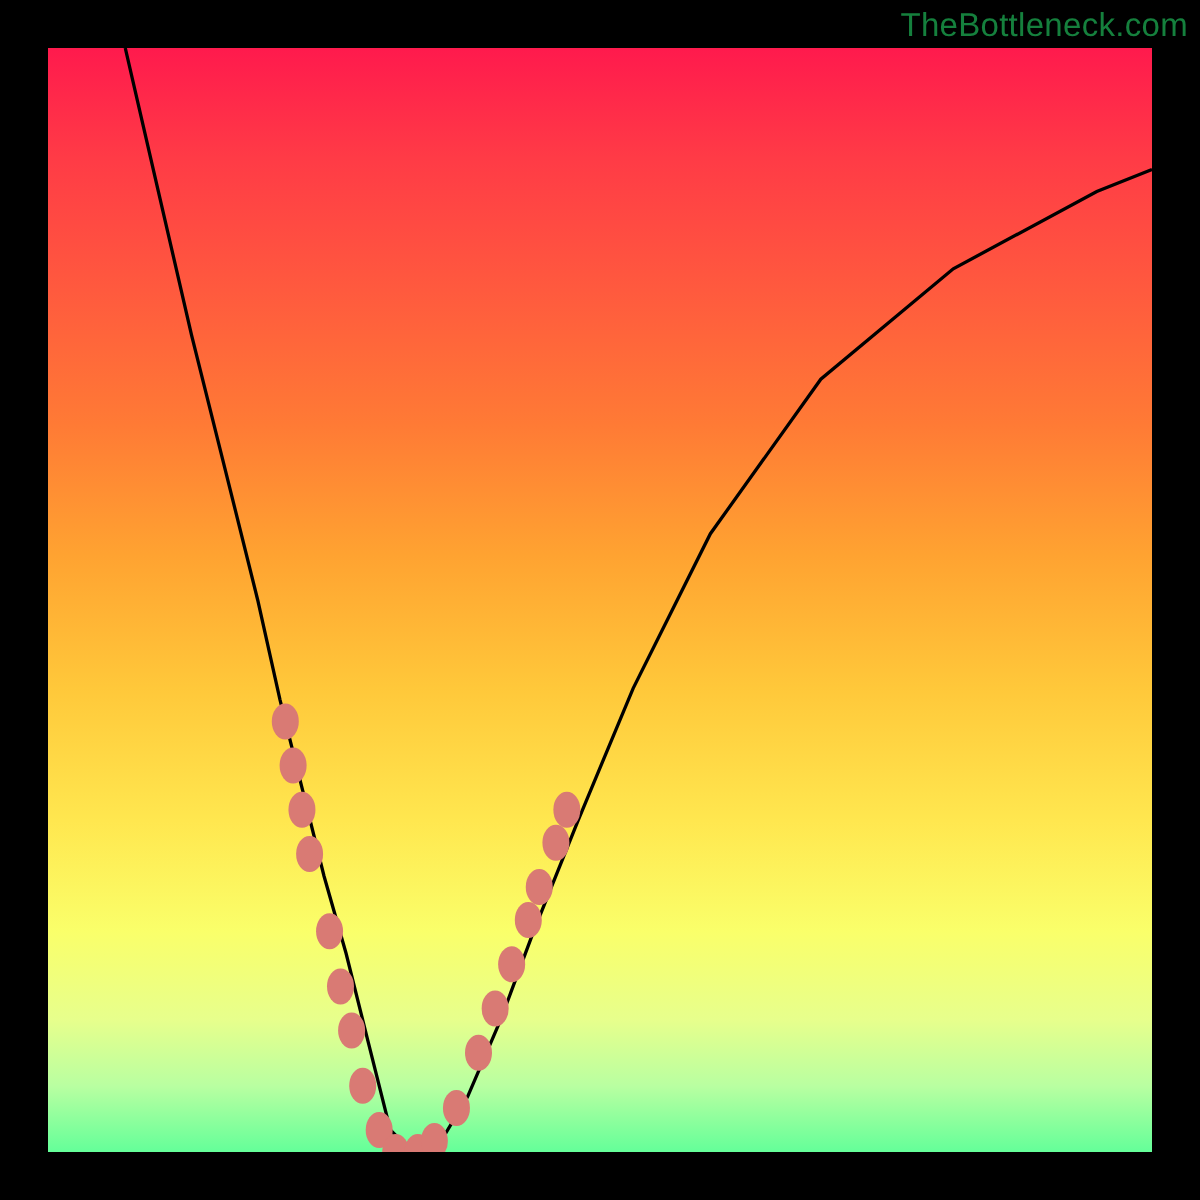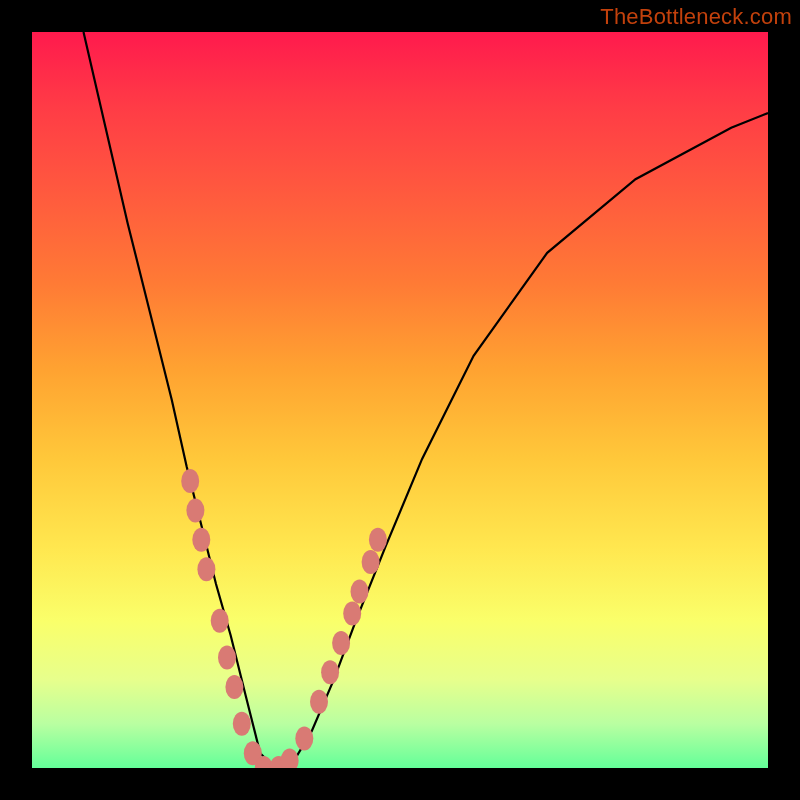--- a/index.html
+++ b/index.html
@@ -42,21 +42,21 @@
       #faff6a 80%,
       #e7ff8c 88%,
       #b9ffa1 94%,
       #64ff99 100%
     );
   }
   .watermark {
     position: absolute;
     top: 4px;
     right: 8px;
-    color: #c2410c;
+    color: #15803d;
     font-size: 22px;
     font-weight: 500;
     letter-spacing: 0.2px;
     user-select: none;
   }
   svg.overlay {
     position: absolute;
     inset: 0;
     width: 736px;
     height: 736px;

